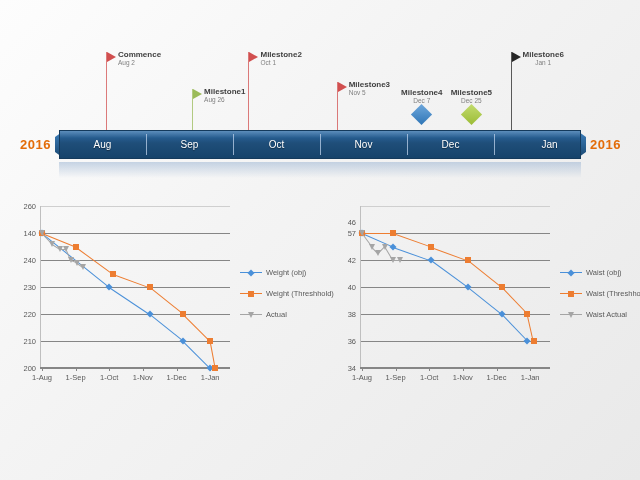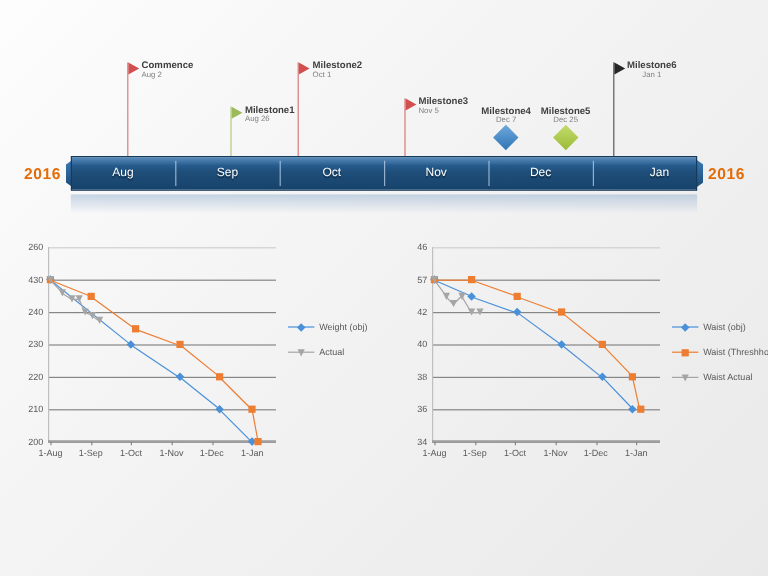--- a/index.html
+++ b/index.html
@@ -186,21 +186,21 @@
       <div class="ytick" style="top: 162px;">200</div>
       <div class="gridline" style="top: 135px;"></div>
       <div class="ytick" style="top: 135px;">210</div>
       <div class="gridline" style="top: 108px;"></div>
       <div class="ytick" style="top: 108px;">220</div>
       <div class="gridline" style="top: 81px;"></div>
       <div class="ytick" style="top: 81px;">230</div>
       <div class="gridline" style="top: 54px;"></div>
       <div class="ytick" style="top: 54px;">240</div>
       <div class="gridline" style="top: 27px;"></div>
-      <div class="ytick" style="top: 27px;">430</div>
+      <div class="ytick" style="top: 27px;">140</div>
       <div class="gridline light" style="top: 0px;"></div>
       <div class="ytick" style="top: 0px;">260</div>
       <div class="yaxis"></div>
       <div class="xaxis"></div>
       <div class="xtick" style="left: 2px;">1-Aug</div>
       <div class="xtickmark" style="left: 2px;"></div>
       <div class="xtick" style="left: 35.6283px;">1-Sep</div>
       <div class="xtickmark" style="left: 35.6283px;"></div>
       <div class="xtick" style="left: 69.2566px;">1-Oct</div>
       <div class="xtickmark" style="left: 69.2566px;"></div>
@@ -247,20 +247,26 @@
       <div class="mk mk-tri" style="left: 43.0265px; top: 60.75px;"></div>
     </div>
     <div class="legend">
       <div class="lg-row">
         <div class="lg-line" style="background: rgb(74, 144, 217);">
           <div class="lg-mk mk-dia"></div>
         </div>
         <div class="lg-txt">Weight (obj)</div>
       </div>
       <div class="lg-row">
+        <div class="lg-line" style="background: rgb(237, 125, 49);">
+          <div class="lg-mk mk-sq"></div>
+        </div>
+        <div class="lg-txt">Weight (Threshhold)</div>
+      </div>
+      <div class="lg-row">
         <div class="lg-line" style="background: rgb(165, 165, 165);">
           <div class="lg-mk mk-tri"></div>
         </div>
         <div class="lg-txt">Actual</div>
       </div>
     </div>
   </div>
 <div class="chart" id="chart-right">
     <div class="plot">
       <div class="gridline" style="top: 162px;"></div>
@@ -269,21 +275,21 @@
       <div class="ytick" style="top: 135px;">36</div>
       <div class="gridline" style="top: 108px;"></div>
       <div class="ytick" style="top: 108px;">38</div>
       <div class="gridline" style="top: 81px;"></div>
       <div class="ytick" style="top: 81px;">40</div>
       <div class="gridline" style="top: 54px;"></div>
       <div class="ytick" style="top: 54px;">42</div>
       <div class="gridline" style="top: 27px;"></div>
       <div class="ytick" style="top: 27px;">57</div>
       <div class="gridline light" style="top: 0px;"></div>
-      <div class="ytick" style="top: 0px; margin-left: 24px;">46</div>
+      <div class="ytick" style="top: 16px; margin-left: 24px;">46</div>
       <div class="yaxis"></div>
       <div class="xaxis"></div>
       <div class="xtick" style="left: 2px;">1-Aug</div>
       <div class="xtickmark" style="left: 2px;"></div>
       <div class="xtick" style="left: 35.6283px;">1-Sep</div>
       <div class="xtickmark" style="left: 35.6283px;"></div>
       <div class="xtick" style="left: 69.2566px;">1-Oct</div>
       <div class="xtickmark" style="left: 69.2566px;"></div>
       <div class="xtick" style="left: 102.885px;">1-Nov</div>
       <div class="xtickmark" style="left: 102.885px;"></div>

